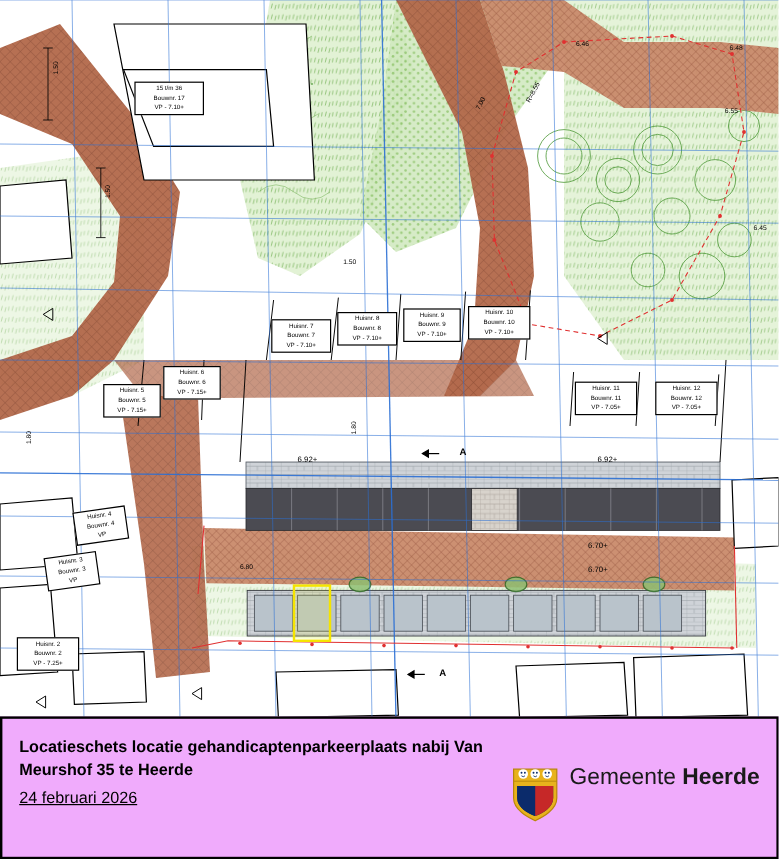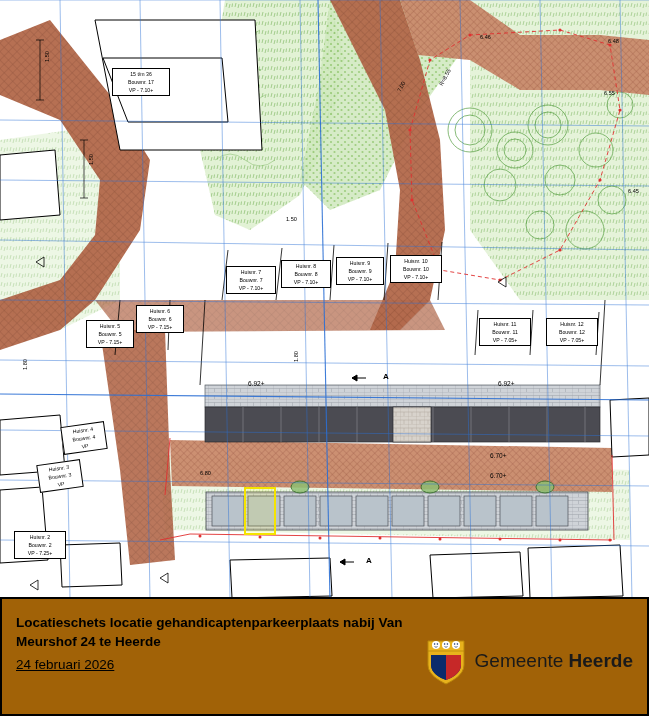--- a/index.html
+++ b/index.html
@@ -4,25 +4,25 @@
 <style>
   html,body{margin:0;padding:0;background:#fff;}
   body{width:649px;height:716px;font-family:"Liberation Sans",sans-serif;}
   #page{position:relative;width:649px;height:716px;overflow:hidden;background:#fff;}
 
   
   #map{position:absolute;left:0;top:0;width:649px;height:600px;overflow:hidden;background:#ffffff;}
   .svgwrap{position:absolute;left:0;top:0;width:649px;height:600px;}
 
   
-  #footer{position:absolute;left:0;top:597px;width:649px;height:119px;background:#a16207;border:2px solid #000;box-sizing:border-box;}
+  #footer{position:absolute;left:0;top:597px;width:649px;height:119px;background:#f0abfc;border:2px solid #000;box-sizing:border-box;}
   #footer-text{position:absolute;left:14px;top:14px;width:440px;}
   .ftitle{font-size:13.5px;font-weight:bold;line-height:19px;color:#000;}
   .fdate{font-size:13.5px;color:#000;margin-top:6px;text-decoration:underline;}
-  #logo{position:absolute;right:14px;top:38px;display:flex;align-items:center;gap:8px;}
+  #logo{position:absolute;right:14px;top:38px;display:flex;align-items:flex-start;gap:8px;}
   #shield{width:42px;height:48px;}
   .logo-text{font-size:19px;color:#1a1a1a;}
   .logo-text .b{font-weight:bold;}
 
   
   .lblbox{position:absolute;background:#fff;border:1px solid #000;font-size:5.2px;line-height:1.55;text-align:center;color:#000;padding:1px 2px;box-sizing:border-box;}
   .lblbox div{white-space:nowrap;}
   .mnum{position:absolute;font-size:5.6px;color:#000;}
   .mnum.rot{transform-origin:left top;}
   .hl{position:absolute;border:2.5px solid #f5e400;box-sizing:border-box;background:rgba(255,255,0,0.12);}
@@ -302,21 +302,21 @@
     <span class="mnum" style="left:232px;top:598px;font-size:7px;">1h</span>
     <span class="mnum" style="left:383px;top:372px;font-size:8px;font-weight:bold;">A</span>
     <span class="mnum" style="left:366px;top:556px;font-size:8px;font-weight:bold;">A</span>
 
     <div class="hl" style="left:244px;top:487px;width:32px;height:48px;"></div>
   </div>
 
   <div id="footer">
     <div id="footer-text">
       <div class="ftitle">Locatieschets locatie gehandicaptenparkeerplaats nabij Van</div>
-      <div class="ftitle">Meurshof 24 te Heerde</div>
+      <div class="ftitle">Meurshof 35 te Heerde</div>
       <div class="fdate">24 februari 2026</div>
     </div>
     <div id="logo">
       <svg id="shield" viewBox="0 0 42 48">
         <path d="M3 4 h36 v24 c0 10 -12 16 -18 19 C15 44 3 38 3 28 Z" fill="#e8b21c" stroke="#b8860b" stroke-width="1"></path>
         <path d="M6 18 h30 v10 c0 8 -9 13 -15 15 C15 41 6 36 6 28 Z" fill="#0b2b6b"></path>
         <path d="M21 18 v25" stroke="#c62828" stroke-width="0"></path>
         <path d="M6 18 h15 v25 C15 41 6 36 6 28 Z" fill="#0b2b6b"></path>
         <path d="M21 18 h15 v10 c0 8 -9 13 -15 15 Z" fill="#c62828"></path>
         <g fill="#fff">

